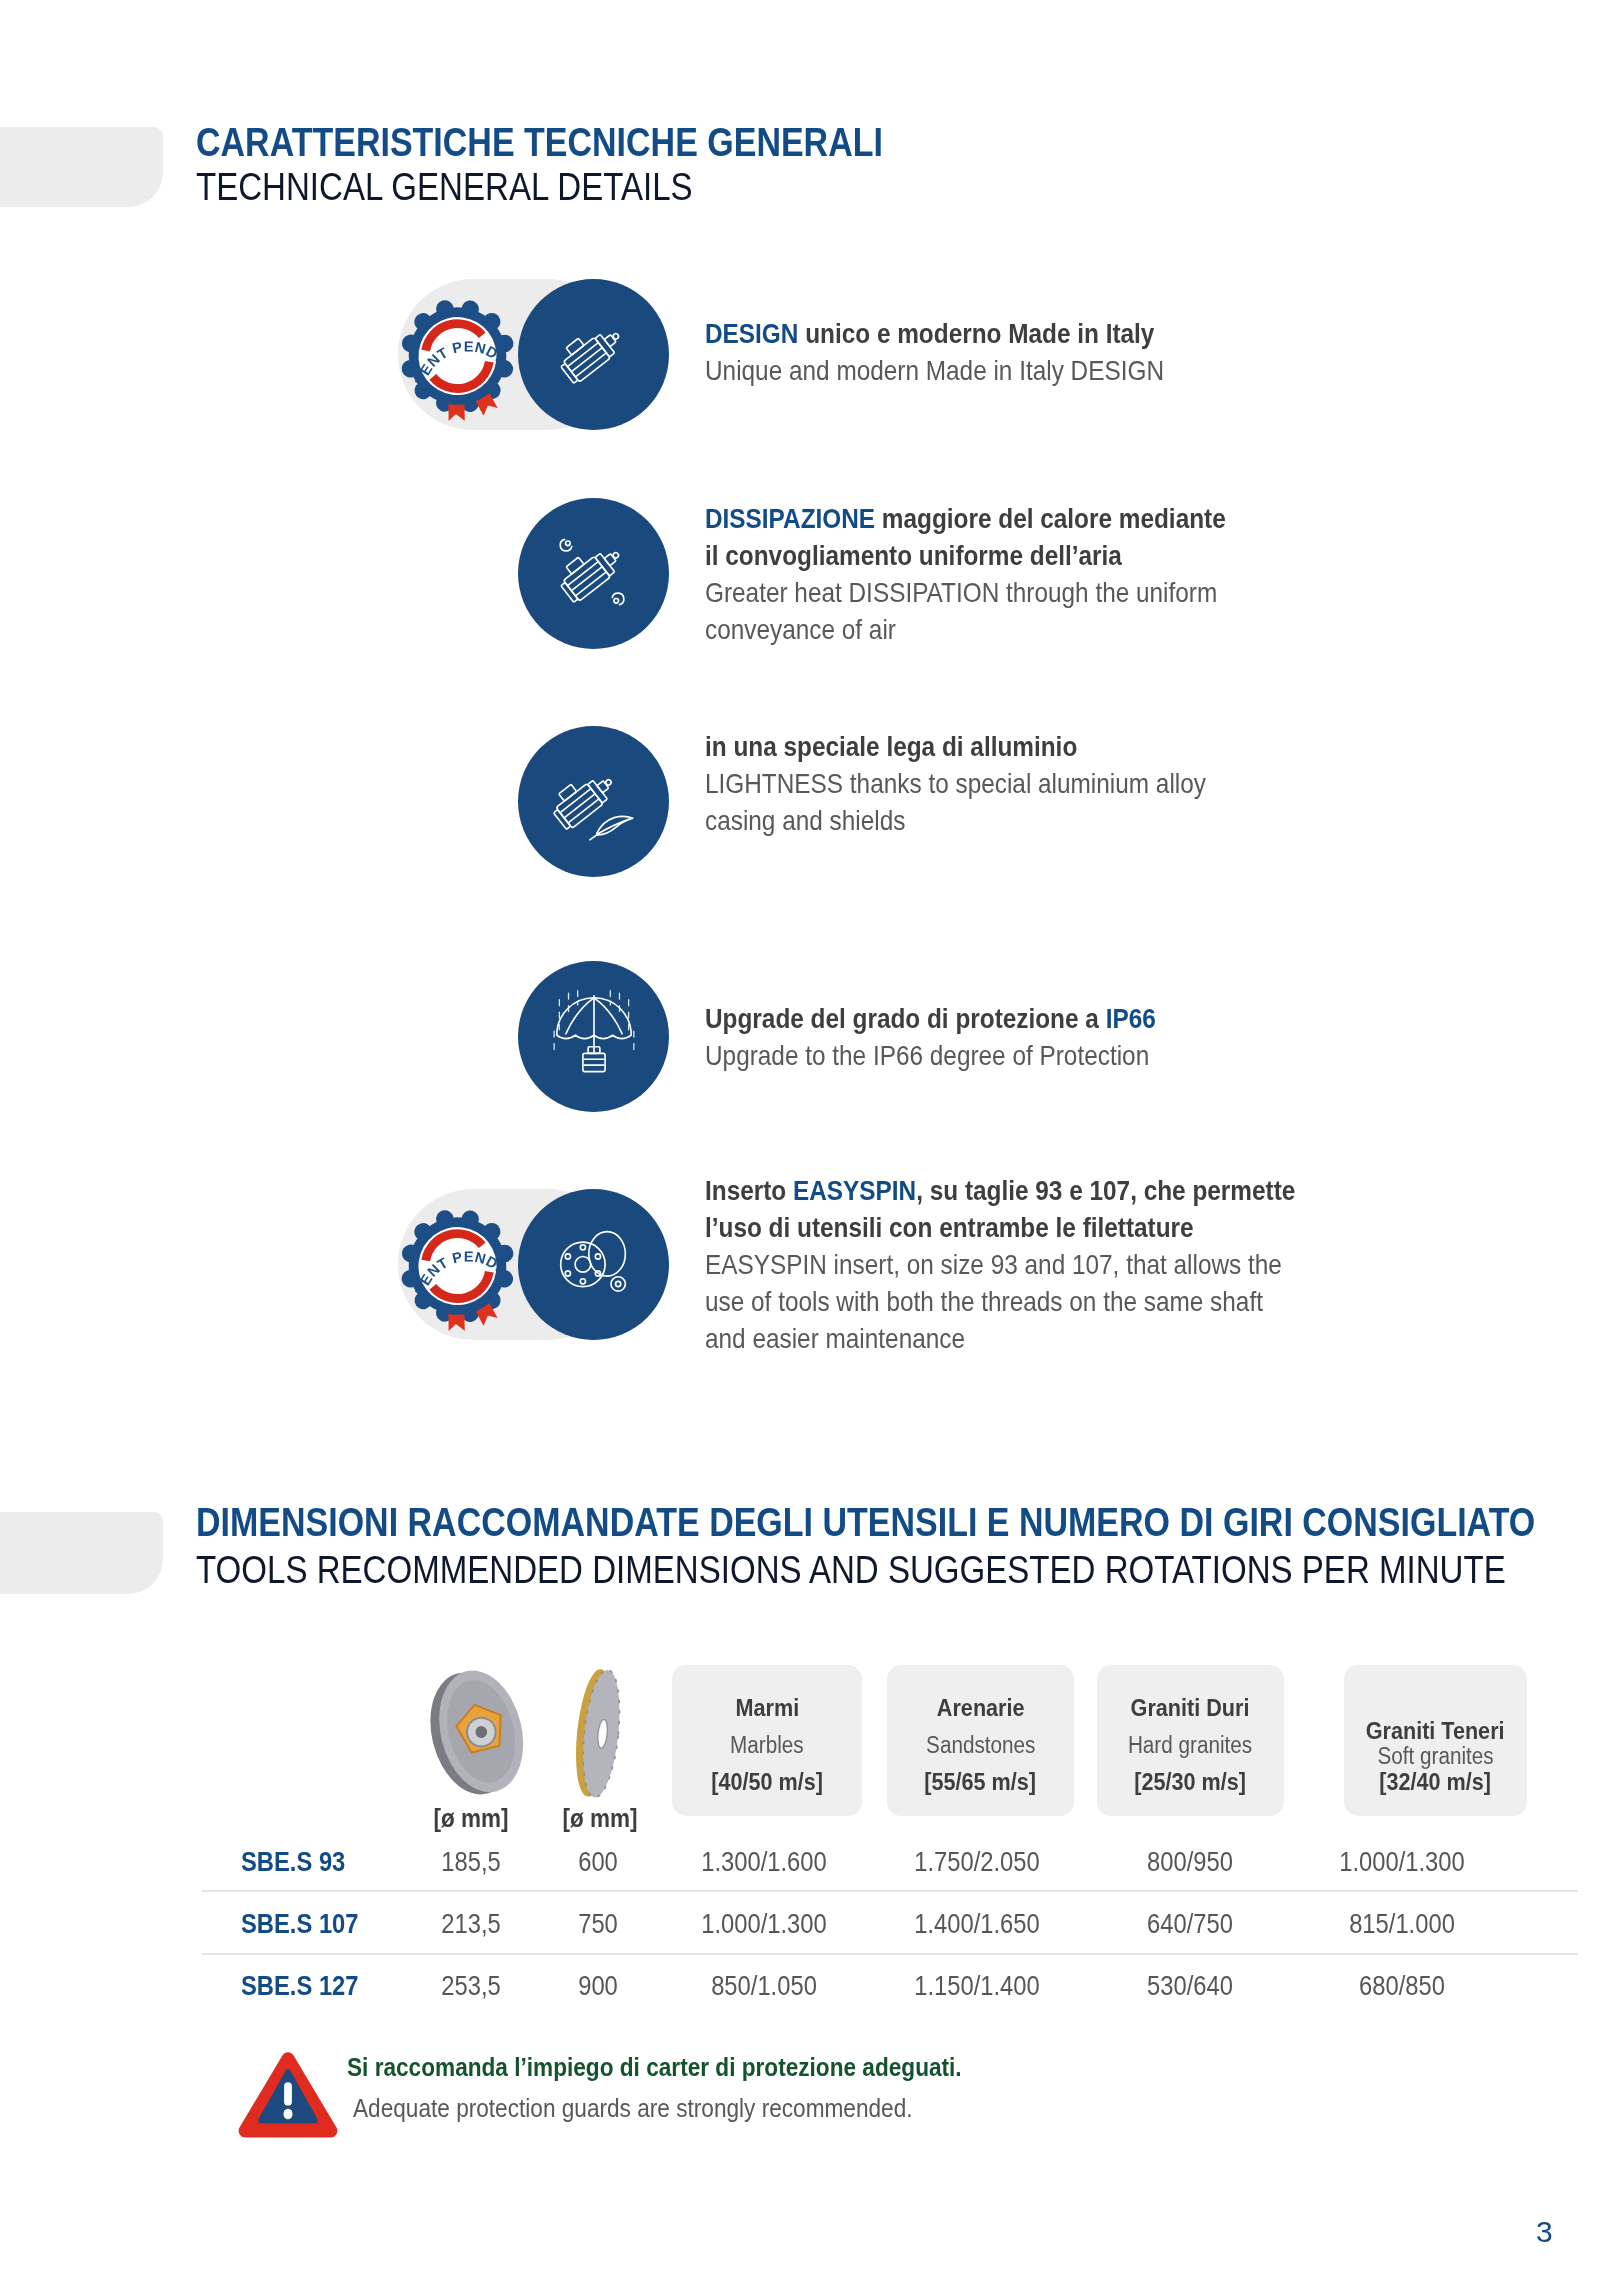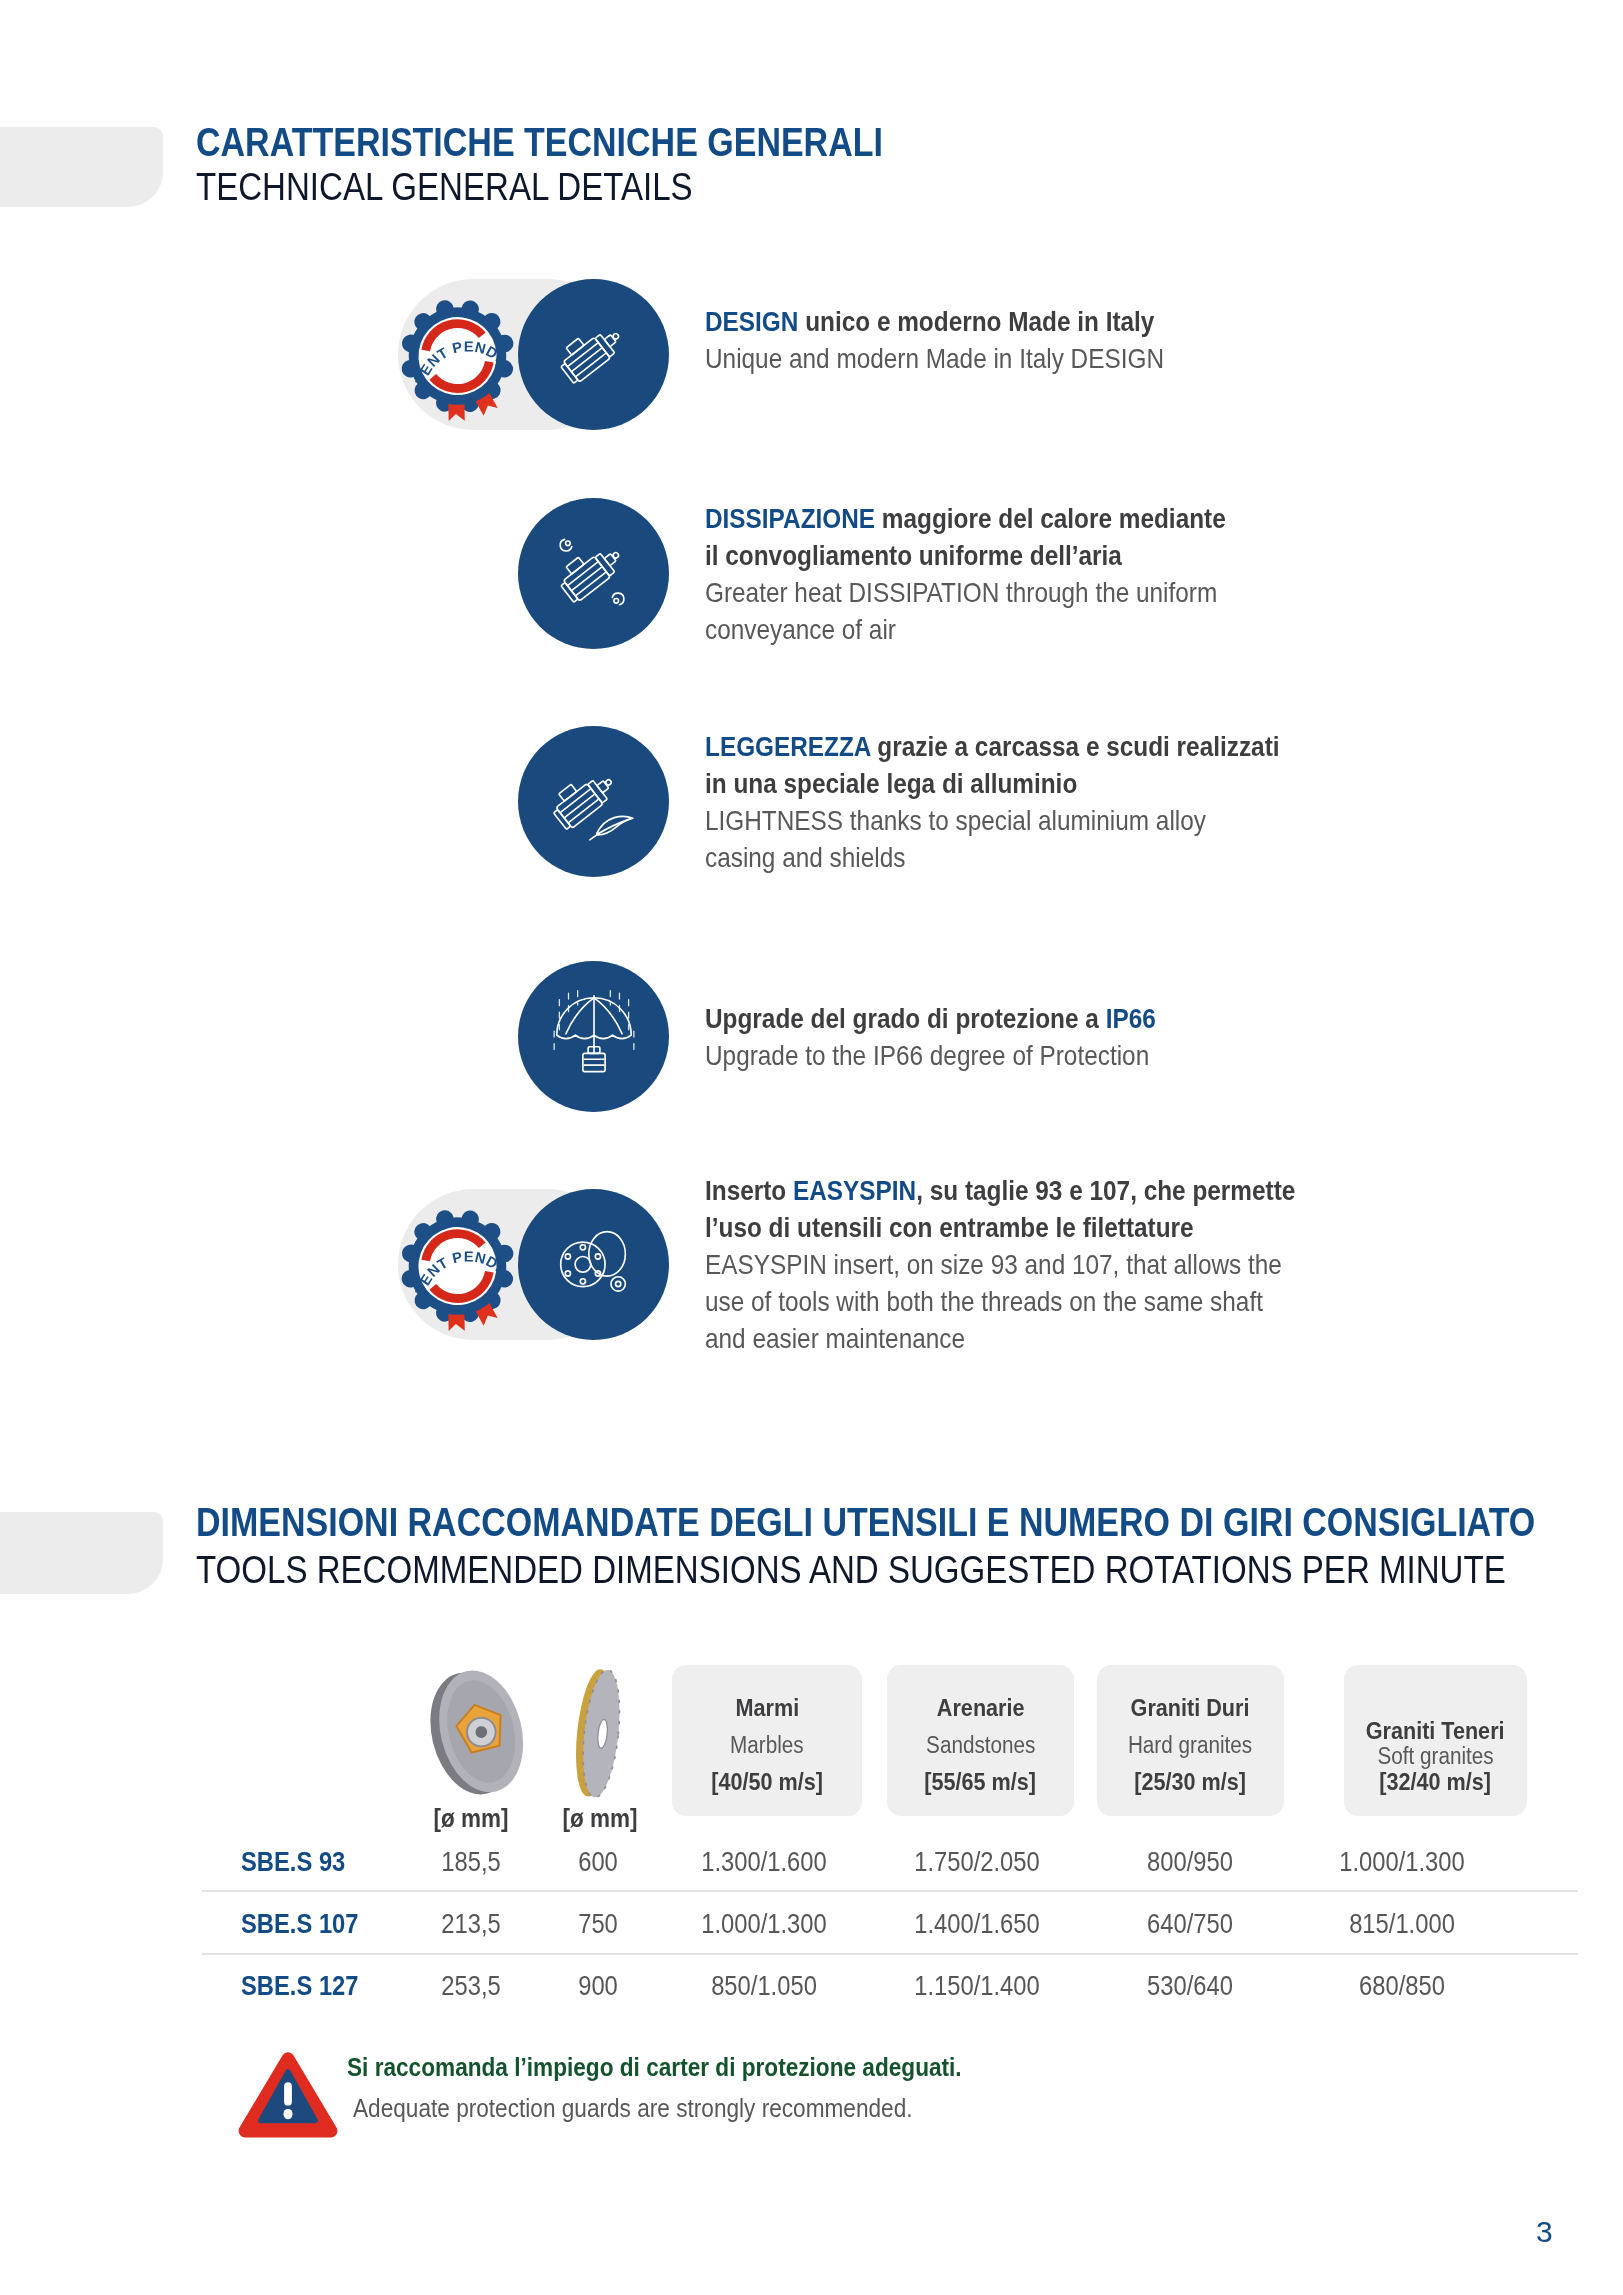--- a/index.html
+++ b/index.html
@@ -86,21 +86,21 @@
           <line x1="34" y1="74" x2="90" y2="74"></line>
           <line x1="34" y1="84" x2="90" y2="84"></line>
         <rect x="24" y="58" width="8" height="32" rx="2"></rect>
         <rect x="92" y="56" width="10" height="36" rx="2"></rect>
         <rect x="102" y="66" width="12" height="14" rx="2"></rect>
         <circle cx="119" cy="73" r="4"></circle>
         <rect x="48" y="40" width="24" height="14" rx="2"></rect>
       </g>
     </svg>
   </div>
-  <div class="ftext" style="top:303px;">
+  <div class="ftext" style="top:315px;">
     <div class="fline b"><span class="cx"><span></span><span class="hl">DESIGN</span><span> unico e moderno Made in Italy</span></span></div>
     <div class="fline r"><span class="cx">Unique and modern Made in Italy DESIGN</span></div>
   </div>
 
   <div class="circle" style="top:498px;">
     <svg width="98" height="98" viewBox="0 0 150 150" fill="none" stroke="#ffffff" stroke-width="2.5" stroke-linecap="round" stroke-linejoin="round">
       <g transform="rotate(-38 75 75)">
         <rect x="32" y="54" width="60" height="40" rx="4"></rect>
         <line x1="34" y1="64" x2="90" y2="64"></line>
           <line x1="34" y1="74" x2="90" y2="74"></line>
@@ -138,21 +138,20 @@
         <rect x="48" y="40" width="24" height="14" rx="2"></rect>
       </g>
       <g transform="translate(86,96) rotate(14)">
         <path d="M0 28 Q4 8 20 -2 Q34 -10 48 -8 Q34 0 26 12 Q16 26 2 30 Z"></path>
         <path d="M2 28 Q20 10 44 -6"></path>
         <line x1="-8" y1="40" x2="4" y2="26"></line>
       </g>
     </svg>
   </div>
   <div class="ftext" style="top:728px;">
-    <div class="fline b"><span class="cx"><span></span><span class="hl">LEGGEREZZA</span><span> grazie a carcassa e scudi realizzati</span></span></div>
     <div class="fline b"><span class="cx">in una speciale lega di alluminio</span></div>
     <div class="fline r"><span class="cx">LIGHTNESS thanks to special aluminium alloy</span></div>
     <div class="fline r"><span class="cx">casing and shields</span></div>
   </div>
 
   <div class="circle" style="top:961px;">
     <svg width="98" height="98" viewBox="0 0 150 150" fill="none" stroke="#ffffff" stroke-width="2.5" stroke-linecap="round" stroke-linejoin="round">
       <g stroke-dasharray="9 10" opacity="0.85" stroke-width="2">
         <line x1="22" y1="18" x2="22" y2="64"></line>
           <line x1="36" y1="8" x2="36" y2="40"></line>

